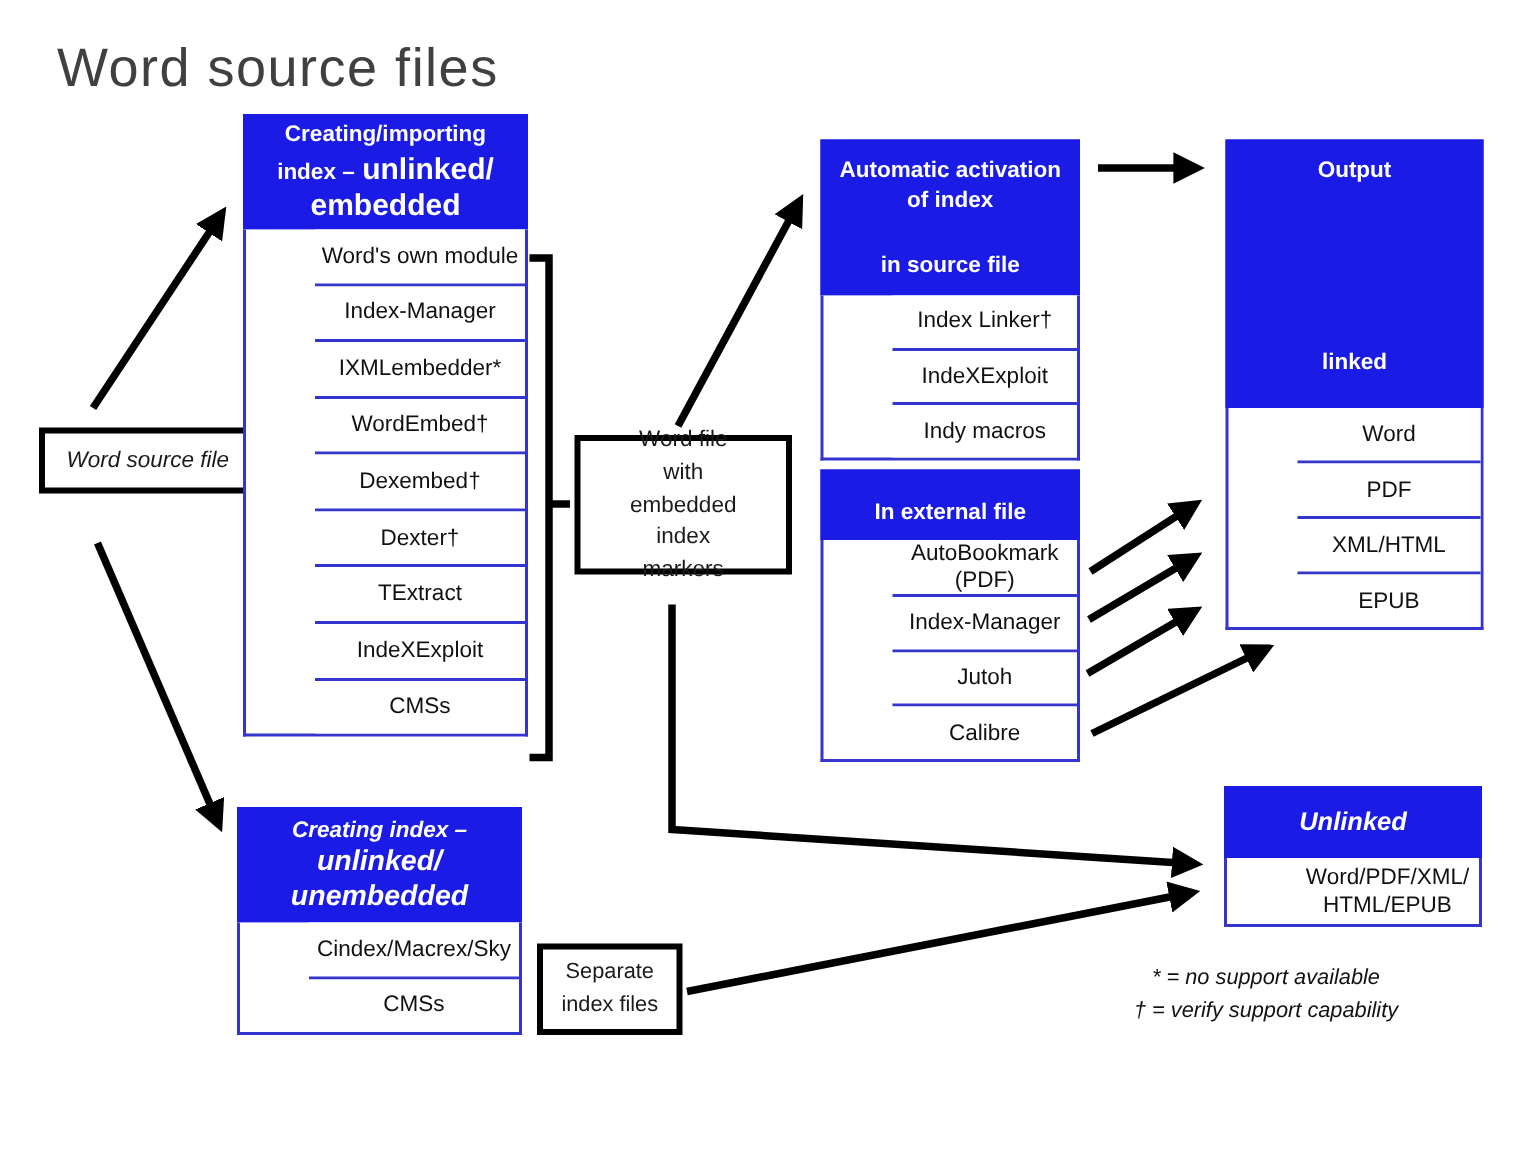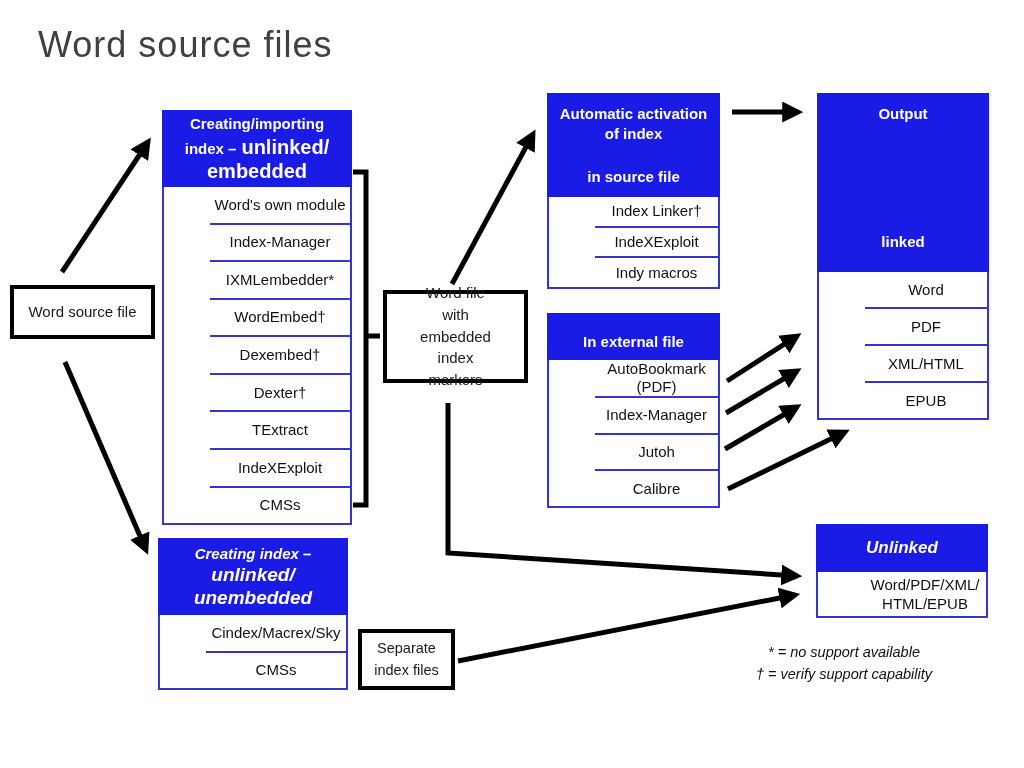--- a/index.html
+++ b/index.html
@@ -71,25 +71,25 @@
     <line x1="725" y1="449" x2="797" y2="407" stroke="#000" stroke-width="5" marker-end="url(#ah)"></line>
     <line x1="728" y1="489" x2="845" y2="432" stroke="#000" stroke-width="5" marker-end="url(#ah)"></line>
 
     <polyline points="448,403 448,553 797,576" fill="none" stroke="#000" stroke-width="5" marker-end="url(#ah)"></polyline>
 
     <line x1="458" y1="661" x2="795" y2="595" stroke="#000" stroke-width="5" marker-end="url(#ah)"></line>
 
     <path d="M353,172 H366 V336 H380 M366,336 V505 H353" fill="none" stroke="#000" stroke-width="5"></path>
   </svg>
 
-  <div class="plainbox" style="left:10px;top:285px;width:145px;height:54px;">
+  <div class="plainbox" style="left:26px;top:285px;width:145px;height:44px;font-style:italic;">
     <span>Word source file</span>
   </div>
 
-  <div class="tbox" style="left:162px;top:110px;width:190px;border-radius:24px;">
+  <div class="tbox" style="left:162px;top:76px;width:190px;border-radius:24px;">
     <div class="thead" style="height:77px;display:flex;flex-direction:column;justify-content:center;">
       <div class="hline1">Creating/importing</div>
       <div>
         <span class="hsm" style="margin-right:5px;">index –</span><span class="hbig">unlinked/</span>
       </div>
       <div class="hbig">embedded</div>
     </div>
     <div class="tlist" style="height:338px;">
       <div class="cell">Word's own module</div>
       <div class="cell">Index-Manager</div>
@@ -105,21 +105,21 @@
 
   <div class="plainbox" style="left:383px;top:290px;width:145px;height:93px;padding:4px 24px;justify-content:center;">
     <span>Word file with embedded index markers</span>
   </div>
 
   <div class="tbox" style="left:547px;top:93px;width:173px;">
     <div class="thead" style="height:104px;display:flex;flex-direction:column;justify-content:space-between;padding:9px 6px 8px;">
       <div class="hline1">Automatic activation of index</div>
       <div class="hline1">in source file</div>
     </div>
-    <div class="tlist" style="height:92px;">
+    <div class="tlist" style="height:110px;">
       <div class="cell">Index Linker†</div>
       <div class="cell">IndeXExploit</div>
       <div class="cell">Indy macros</div>
     </div>
   </div>
 
   <div class="tbox" style="left:547px;top:313px;width:173px;">
     <div class="thead" style="height:47px;display:flex;align-items:flex-end;justify-content:center;padding-bottom:6px;">
       <div class="hline1">In external file</div>
     </div>

